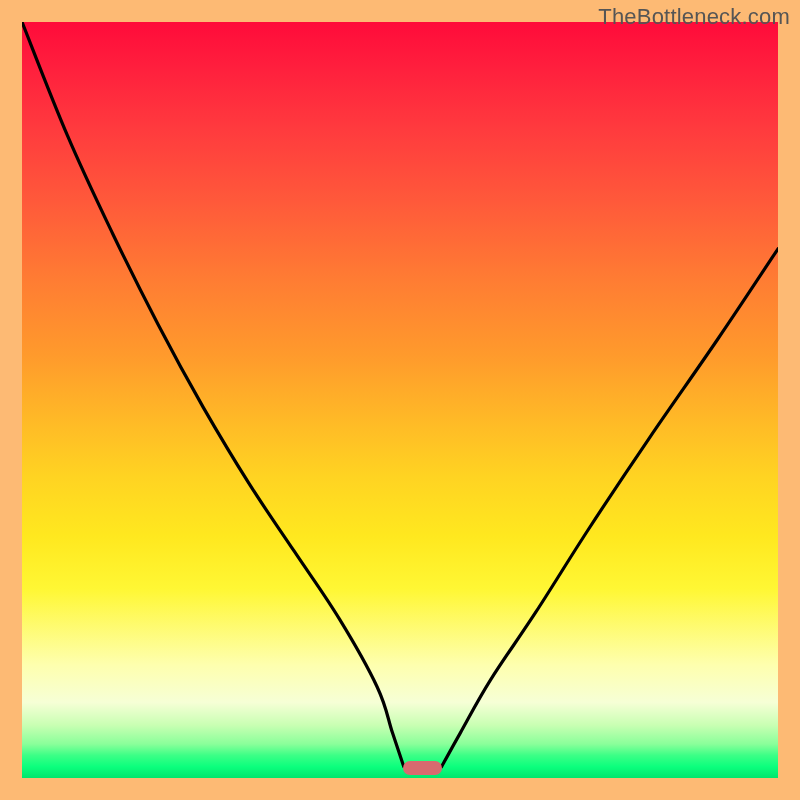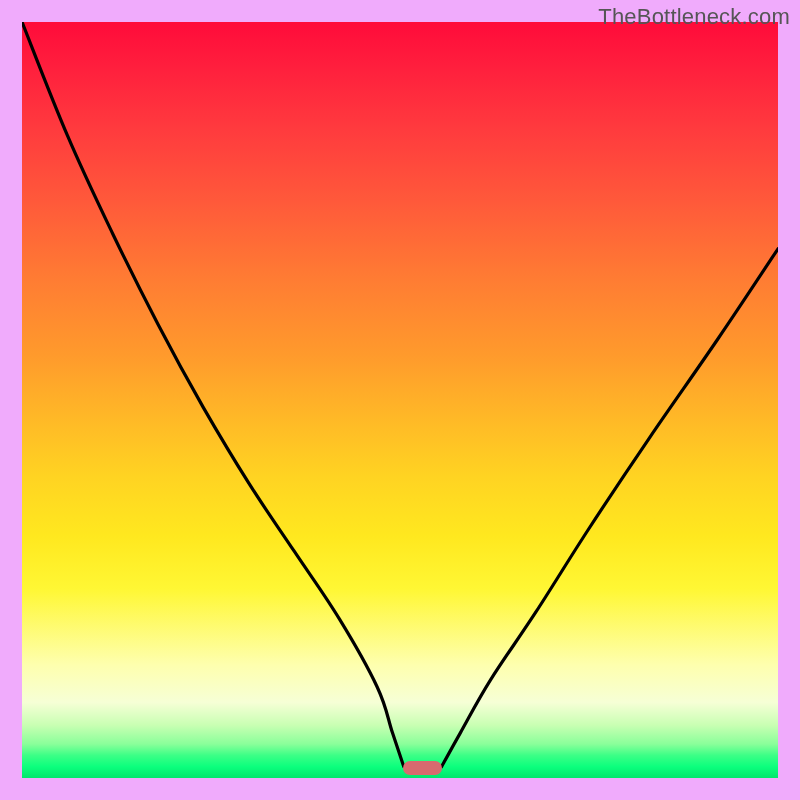--- a/index.html
+++ b/index.html
@@ -8,21 +8,21 @@
     width: 800px;
     height: 800px;
     background: #000;
     overflow: hidden;
     font-family: Arial, Helvetica, sans-serif;
   }
   .frame {
     position: relative;
     width: 800px;
     height: 800px;
-    background: #f0abfc;
+    background: #fdba74;
   }
   .watermark {
     position: absolute;
     top: 4px;
     right: 10px;
     color: #555;
     font-size: 22px;
     font-weight: 500;
     letter-spacing: 0.2px;
     z-index: 10;

